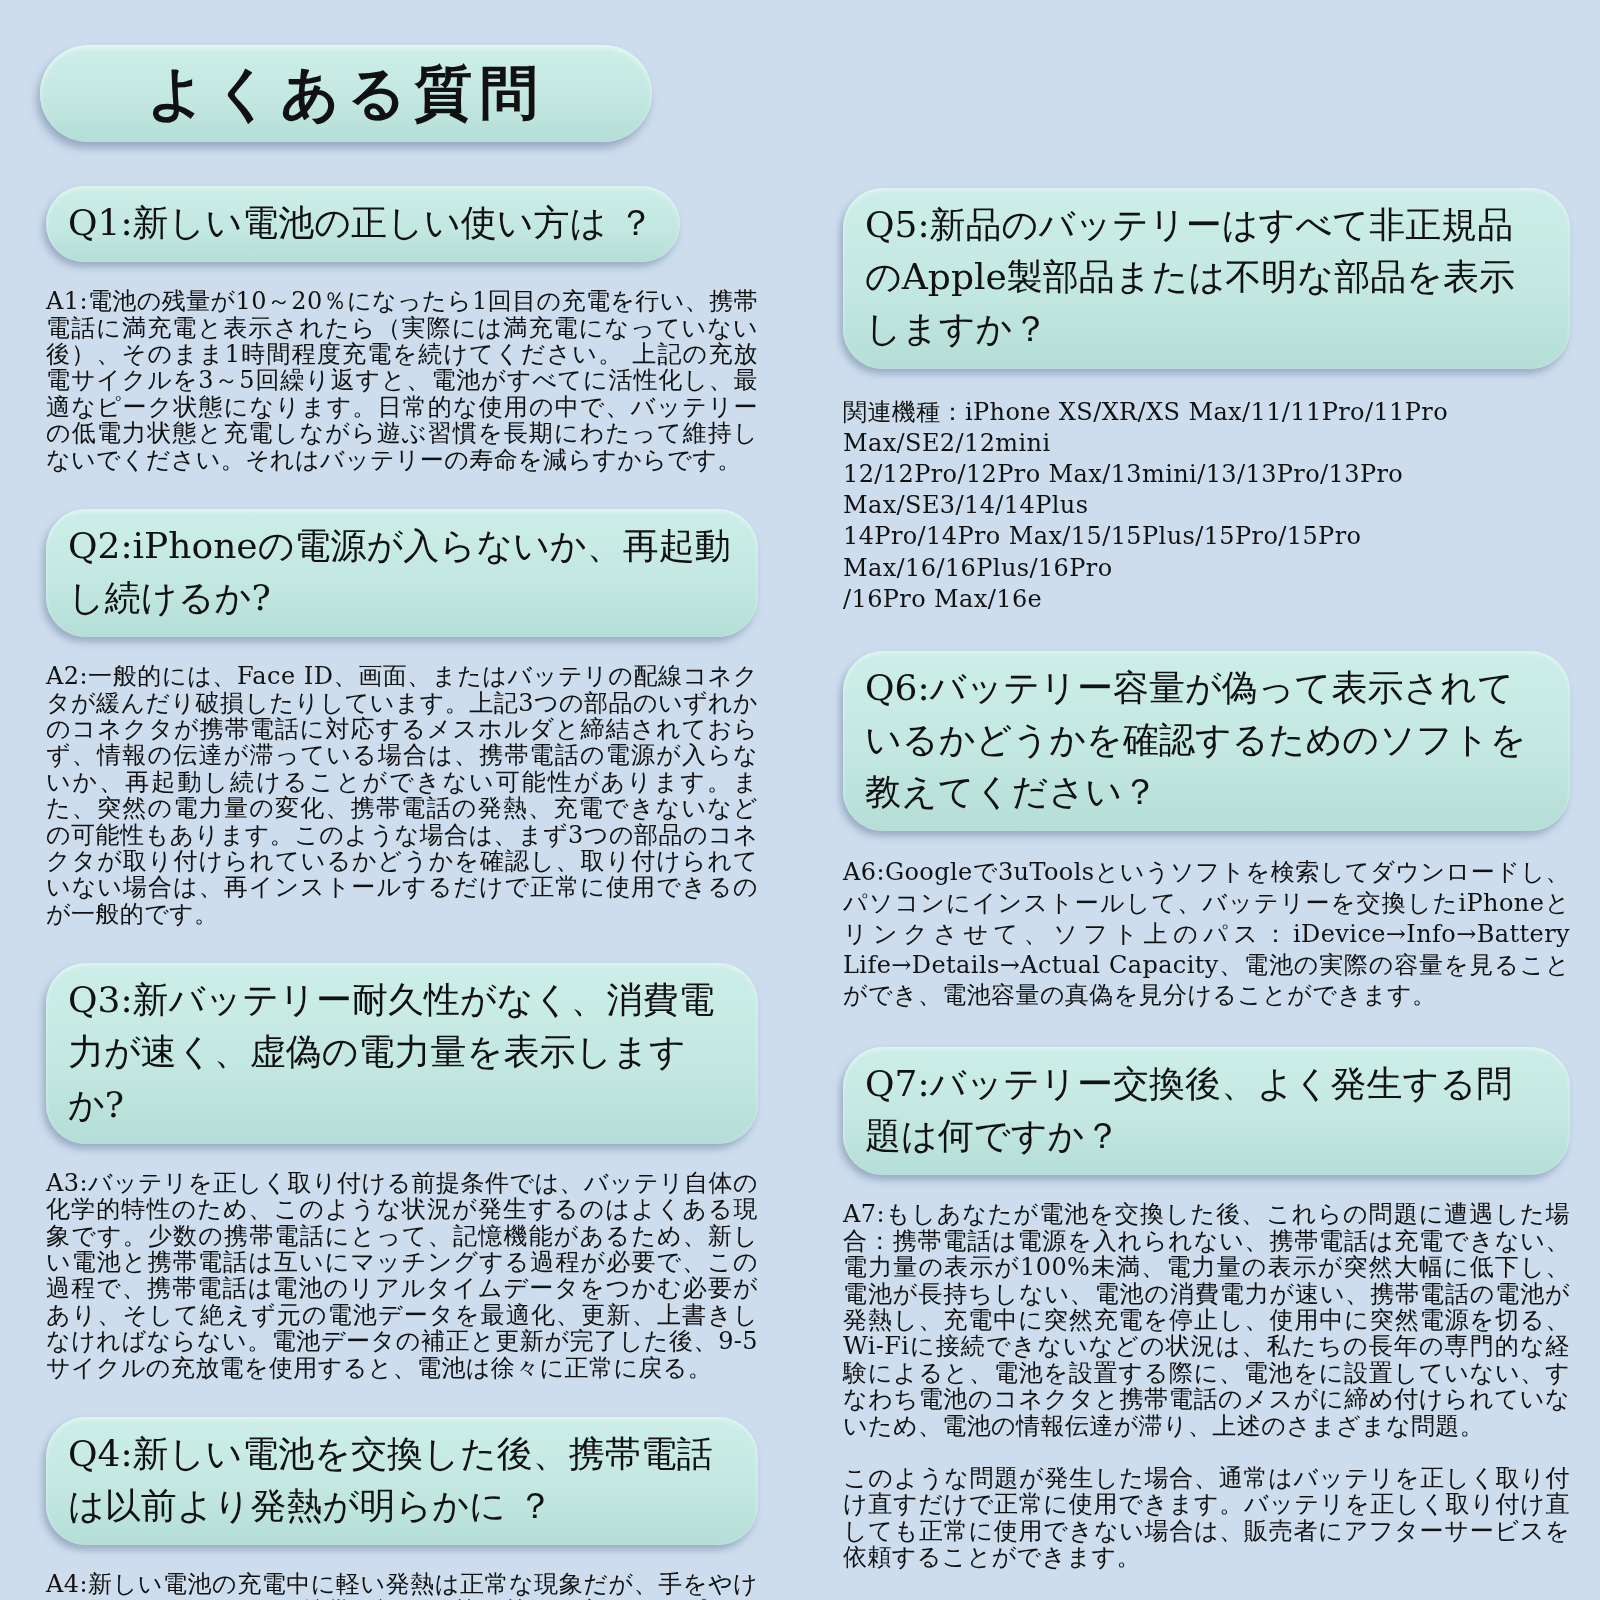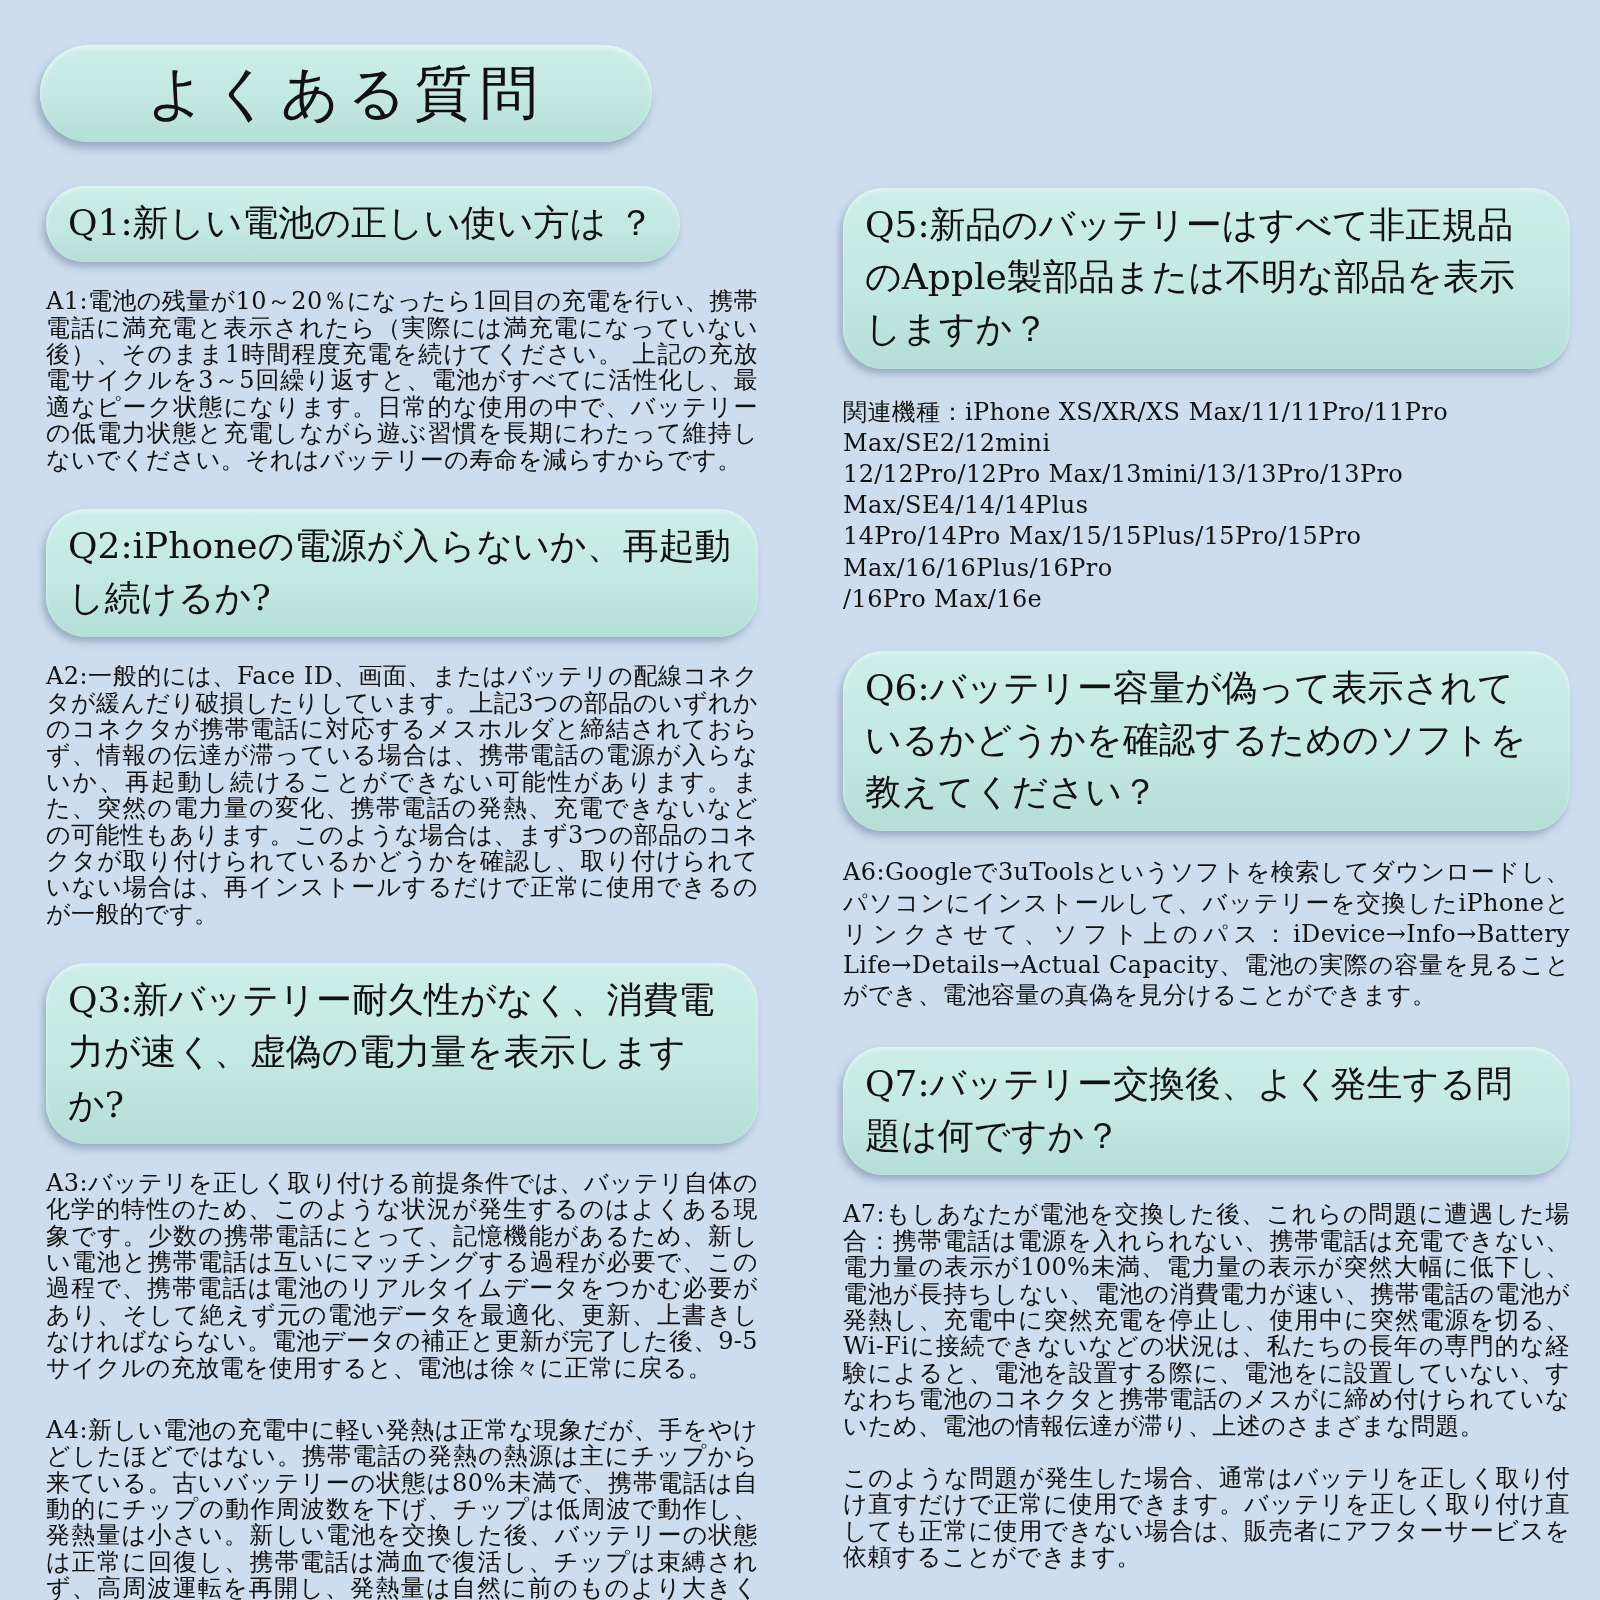--- a/index.html
+++ b/index.html
@@ -23,21 +23,21 @@
     height: 97px;
     background: linear-gradient(180deg, #cdeee8 0%, #c3e8e1 55%, #b4ded6 100%);
     border-radius: 52px;
     box-shadow: -3px 6px 8px rgba(105,125,155,0.55), inset 0 3px 5px rgba(255,255,255,0.55);
     display: flex;
     align-items: center;
     justify-content: center;
   }
   .title-pill span {
     font-size: 58px;
-    font-weight: 400;
+    font-weight: 700;
     letter-spacing: 0.13em;
     white-space: nowrap;
   }
   .col {
     position: absolute;
   }
   .col-left  { left: 46px;  top: 186px; width: 712px; }
   .col-right { left: 843px; top: 188px; width: 727px; }
   .qa { margin-bottom: 36px; }
   .q-pill {
@@ -96,33 +96,36 @@
   </section>
 
   <section class="qa">
     <div class="q-pill">
       <span>Q3:新バッテリー耐久性がなく、消費電力が速く、虚偽の電力量を表示しますか?</span>
     </div>
     <p class="answer">A3:バッテリを正しく取り付ける前提条件では、バッテリ自体の化学的特性のため、このような状況が発生するのはよくある現象です。少数の携帯電話にとって、記憶機能があるため、新しい電池と携帯電話は互いにマッチングする過程が必要で、この過程で、携帯電話は電池のリアルタイムデータをつかむ必要があり、そして絶えず元の電池データを最適化、更新、上書きしなければならない。電池データの補正と更新が完了した後、9-5サイクルの充放電を使用すると、電池は徐々に正常に戻る。</p>
   </section>
 
   <section class="qa">
+    <div class="q-pill">
+      <span>Q4:新しい電池を交換した後、携帯電話は以前より発熱が明らかに ？</span>
+    </div>
     <p class="answer">A4:新しい電池の充電中に軽い発熱は正常な現象だが、手をやけどしたほどではない。携帯電話の発熱の熱源は主にチップから来ている。古いバッテリーの状態は80%未満で、携帯電話は自動的にチップの動作周波数を下げ、チップは低周波で動作し、発熱量は小さい。新しい電池を交換した後、バッテリーの状態は正常に回復し、携帯電話は満血で復活し、チップは束縛されず、高周波運転を再開し、発熱量は自然に前のものより大きくなり、携帯電話の発熱は正常な現象に属すると感じ、しばらく使用した後、徐々に正常に回復した。</p>
   </section>
 
 </div>
 
 <div class="col col-right">
 
   <section class="qa">
     <div class="q-pill">
       <span>Q5:新品のバッテリーはすべて非正規品のApple製部品または不明な部品を表示しますか？</span>
     </div>
     <p class="related-models">関連機種：iPhone XS/XR/XS Max/11/11Pro/11Pro Max/SE2/12mini
-12/12Pro/12Pro Max/13mini/13/13Pro/13Pro Max/SE4/14/14Plus
+12/12Pro/12Pro Max/13mini/13/13Pro/13Pro Max/SE3/14/14Plus
 14Pro/14Pro Max/15/15Plus/15Pro/15Pro Max/16/16Plus/16Pro
 /16Pro Max/16e</p>
   </section>
 
   <section class="qa">
     <div class="q-pill">
       <span>Q6:バッテリー容量が偽って表示されているかどうかを確認するためのソフトを教えてください？</span>
     </div>
     <p class="answer spaced">A6:Googleで3uToolsというソフトを検索してダウンロードし、パソコンにインストールして、バッテリーを交換したiPhoneとリンクさせて、ソフト上のパス：iDevice→Info→Battery Life→Details→Actual Capacity、電池の実際の容量を見ることができ、電池容量の真偽を見分けることができます。</p>
   </section>

